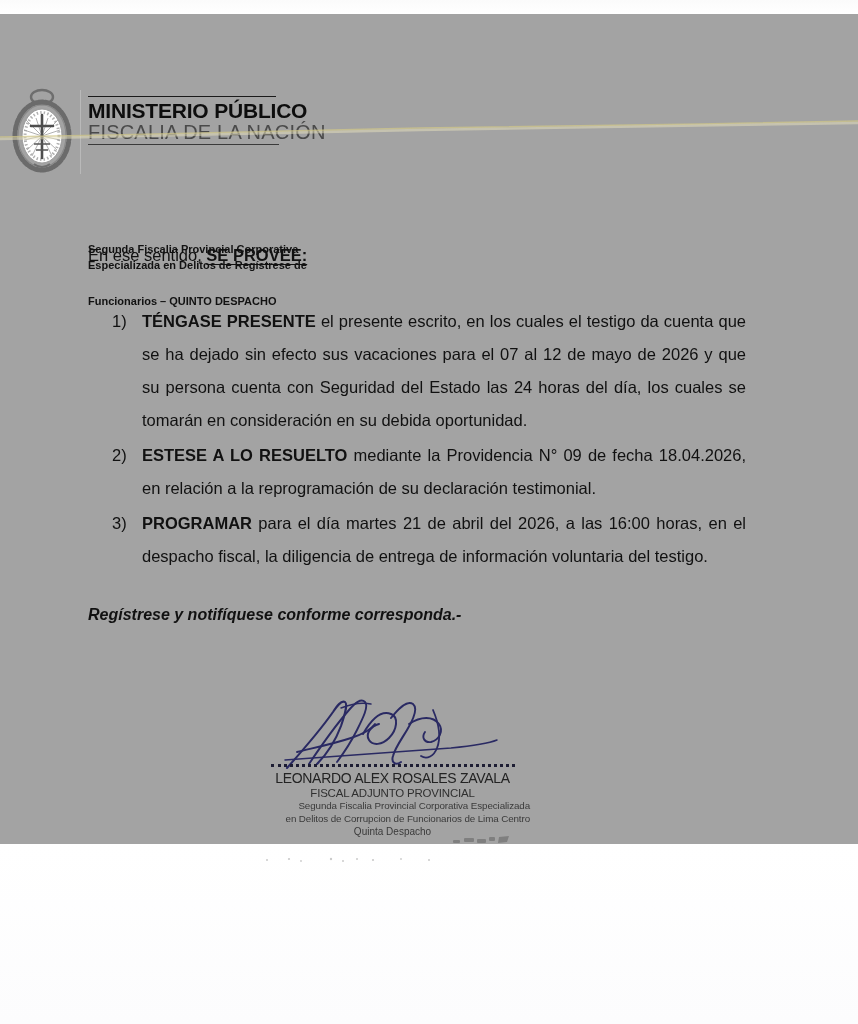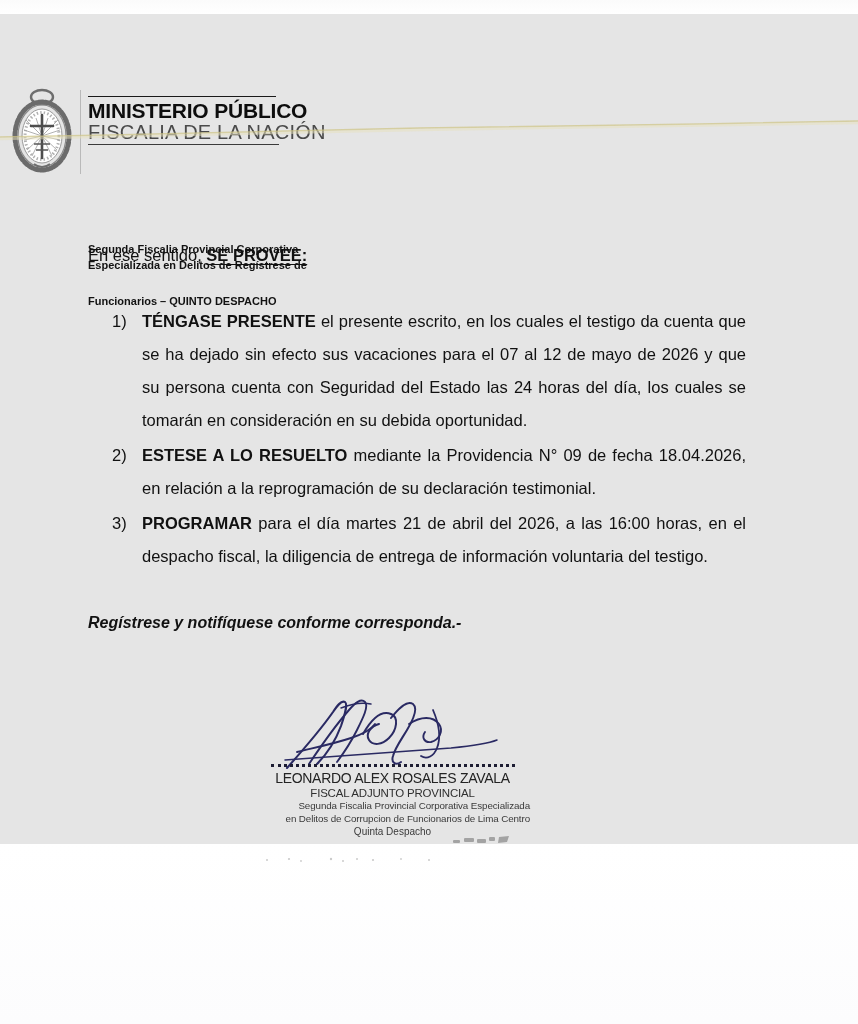--- a/index.html
+++ b/index.html
@@ -4,21 +4,21 @@
 <style>
   html, body {
     margin: 0;
     padding: 0;
     background: #ffffff;
   }
   .page {
     position: relative;
     width: 858px;
     height: 1024px;
-    background: #e5e5e5;
+    background: #a3a3a3;
     overflow: hidden;
     font-family: "Liberation Sans", sans-serif;
     color: #111111;
   }
   
   .scan-tint-top {
     position: absolute;
     left: 0; top: 0; width: 858px; height: 14px;
     background: linear-gradient(#fbfbfb, #ffffff);
   }
@@ -163,21 +163,20 @@
   .closing {
     position: absolute;
     left: 88px;
     top: 604px;
     font-size: 16px;
     font-weight: bold;
     font-style: italic;
     line-height: 22px;
     color: #111111;
     white-space: nowrap;
-    margin-top: 8px;
   }
 
   
   .sig-block {
     position: absolute;
     left: 255px;
     top: 690px;
     width: 275px;
     height: 175px;
   }

